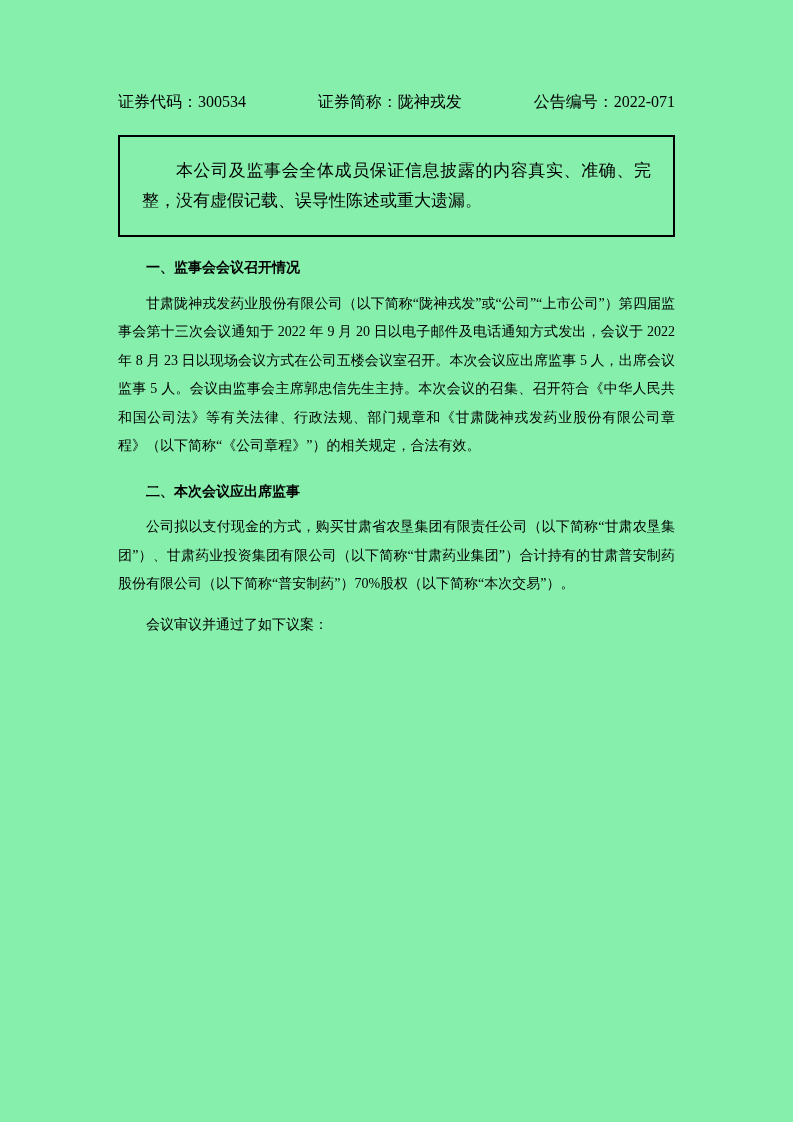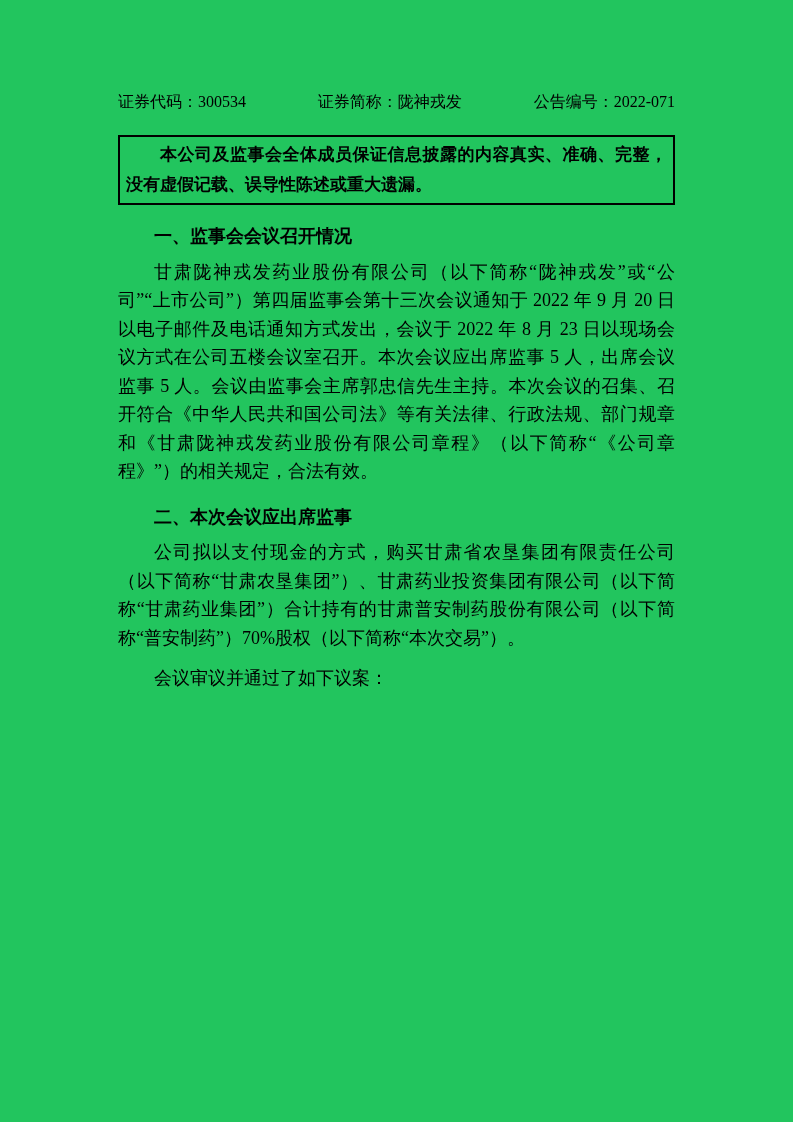--- a/index.html
+++ b/index.html
@@ -5,21 +5,21 @@
   html, body {
     margin: 0;
     padding: 0;
     background: #ffffff;
   }
   .page {
     position: relative;
     width: 793px;
     height: 1122px;
     box-sizing: border-box;
-    background: #22c55e;
+    background: #86efac;
     color: #000000;
     font-family: "Liberation Serif", "DejaVu Serif", serif;
     padding: 92px 118px 0 118px;
     overflow: hidden;
   }
   .header-row {
     display: flex;
     justify-content: space-between;
     font-size: 16px;
     line-height: 19px;
@@ -31,29 +31,29 @@
     font-size: 22px;
     line-height: 41px;
     margin-top: 30px;
   }
   .notice-box {
     border: 2px solid #000000;
     margin-top: 24px;
     padding: 3px 6px;
   }
   .notice-box p {
-    margin: 0;
-    font-weight: bold;
+    margin: 16px;
+    font-weight: normal;
     font-size: 17px;
     line-height: 30px;
     text-indent: 2em;
     text-align: justify;
   }
   .body-text {
-    font-size: 18px;
+    font-size: 14px;
     line-height: 28.5px;
   }
   .sec-heading {
     font-weight: bold;
     text-indent: 2em;
     margin: 17px 0 7px 0;
   }
   p.para {
     margin: 0;
     text-indent: 2em;

